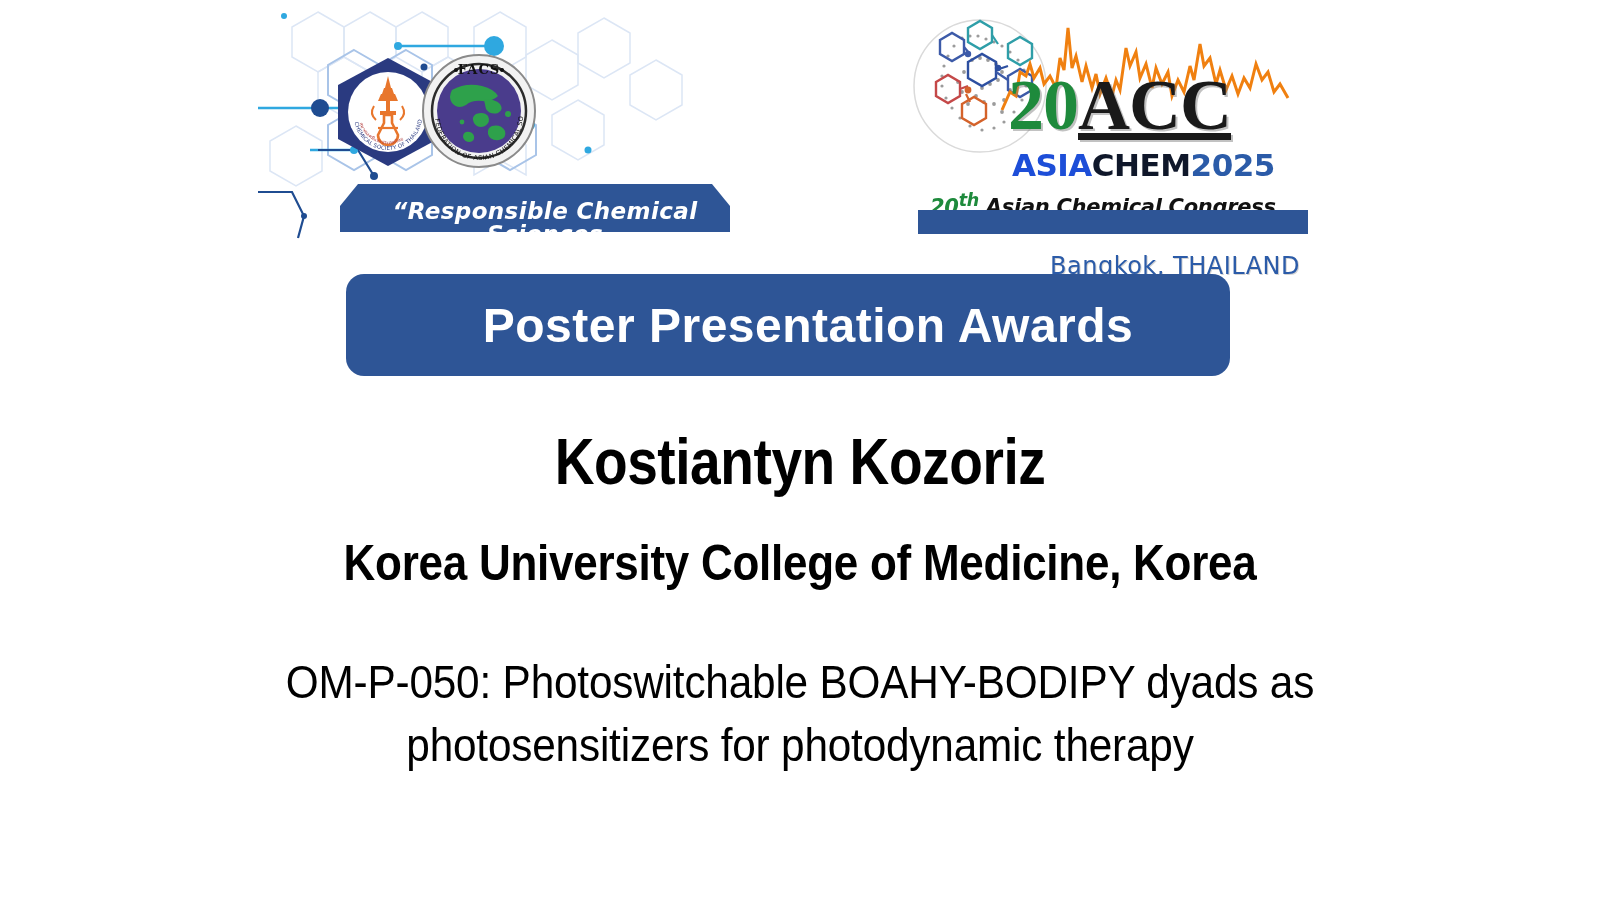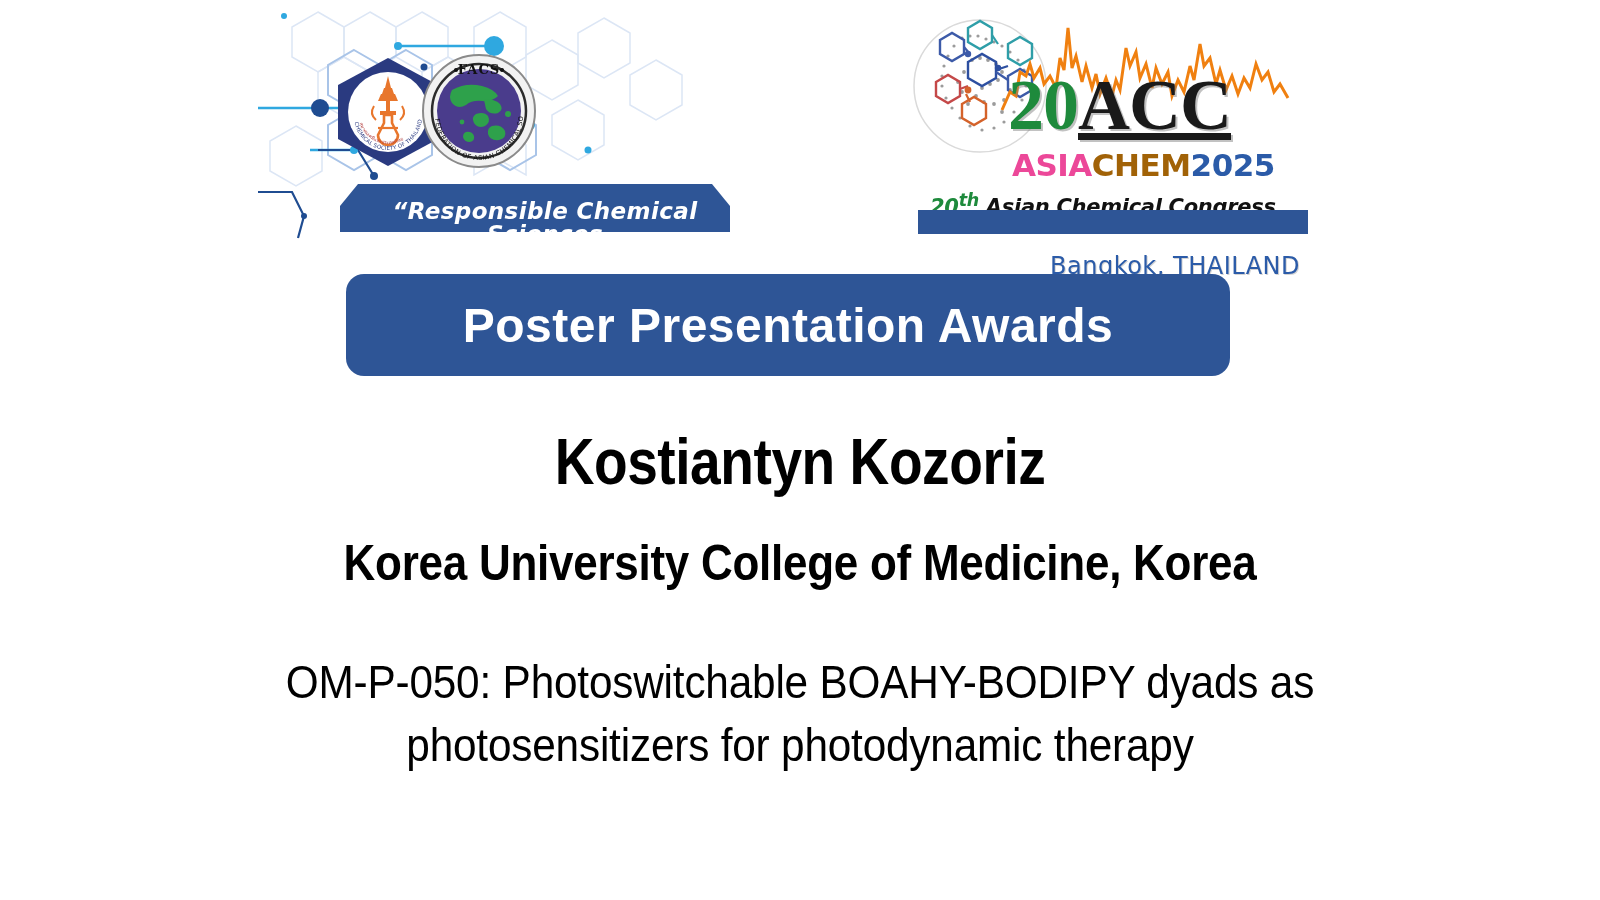--- a/index.html
+++ b/index.html
@@ -122,22 +122,22 @@
     top: 140px;
     width: 292px;
     height: 34px;
     font-family: "DejaVu Sans", sans-serif;
     font-weight: bold;
     font-size: 31px;
     line-height: 34px;
     letter-spacing: -0.5px;
     white-space: nowrap;
   }
-  #acc-asiachem .asia { color: #ec4899; }
-  #acc-asiachem .chem { color: #a16207; }
+  #acc-asiachem .asia { color: #1d4ed8; }
+  #acc-asiachem .chem { color: #0f172a; }
   #acc-asiachem .year { color: #2B5BA8; }
 
   #acc-sub {
     position: absolute;
     left: 30px;
     top: 176px;
     width: 378px;
     height: 26px;
     font-family: "DejaVu Sans", sans-serif;
     font-weight: bold;
@@ -209,20 +209,21 @@
     height: 102px;
     display: flex;
     align-items: center;
     justify-content: center;
     color: #ffffff;
     font-family: "Liberation Sans Narrow", "Liberation Sans", sans-serif;
     font-weight: bold;
     font-size: 48px;
     letter-spacing: 0.5px;
     white-space: nowrap;
+    padding-left: 20px;
   }
 
   
   #presenter-name {
     position: absolute;
     left: 0;
     top: 424px;
     width: 1600px;
     text-align: center;
     font-family: "Liberation Sans Narrow", "Liberation Sans", sans-serif;

